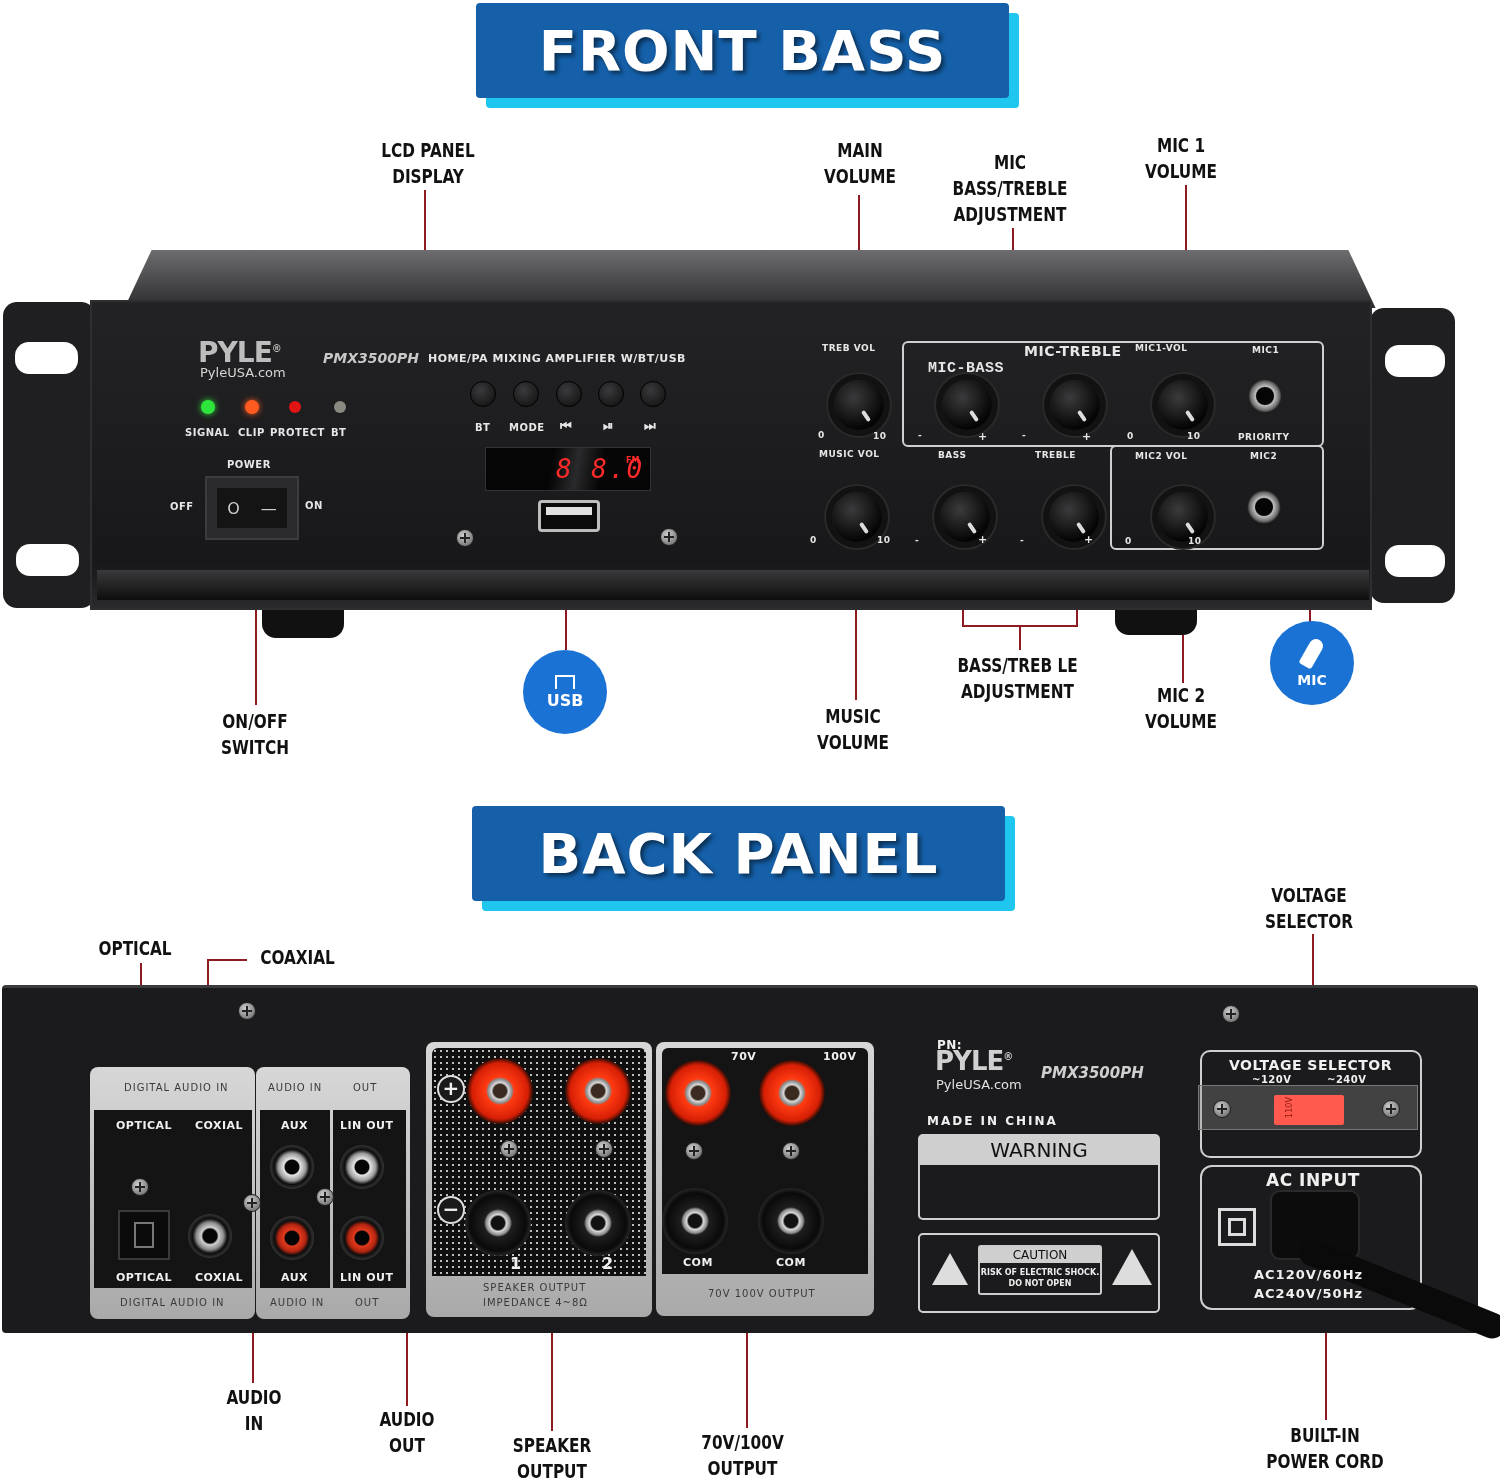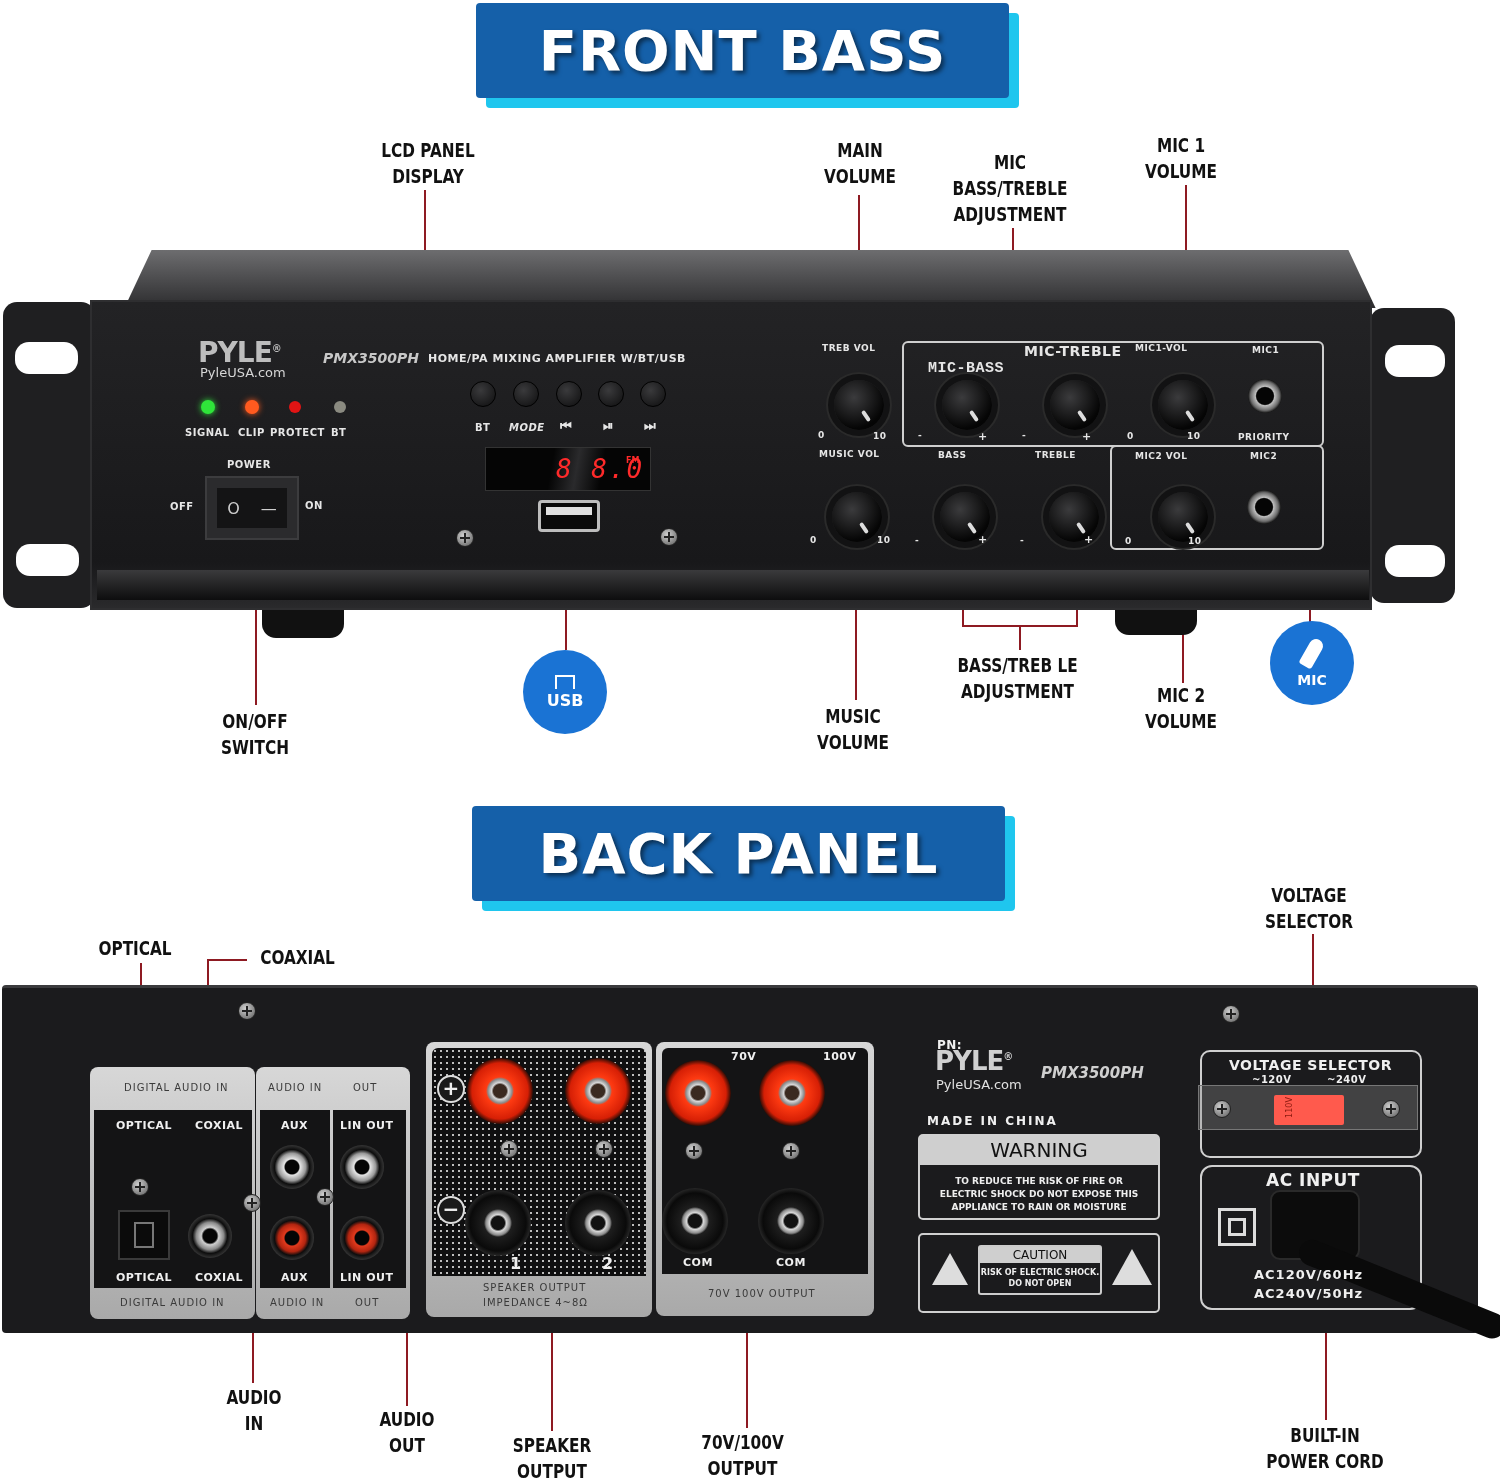--- a/index.html
+++ b/index.html
@@ -124,21 +124,21 @@
       <span>—</span>
     </div>
   </div>
 
   <div class="btn" style="left:470px;top:381px;"></div>
   <div class="btn" style="left:513px;top:381px;"></div>
   <div class="btn" style="left:556px;top:381px;"></div>
   <div class="btn" style="left:598px;top:381px;"></div>
   <div class="btn" style="left:640px;top:381px;"></div>
   <div class="ptxt" style="left:475px;top:422px;">BT</div>
-  <div class="ptxt" style="left:509px;top:422px;font-style:italic;">MODE</div>
+  <div class="ptxt" style="left:509px;top:422px;">MODE</div>
   <div class="ptxt" style="left:560px;top:418px;font-size:13px;">⏮</div>
   <div class="ptxt" style="left:603px;top:418px;font-size:13px;">⏯</div>
   <div class="ptxt" style="left:644px;top:418px;font-size:13px;">⏭</div>
 
   <div class="abs" style="left:485px;top:447px;width:166px;height:44px;background:linear-gradient(100deg,#050505 40%,#2a2a2c 55%,#050505 70%);border:1px solid #333;">
     <span style="position:absolute;left:70px;top:6px;font-family:'DejaVu Sans Mono',monospace;font-size:26px;color:#ff2a2a;letter-spacing:2px;font-style:italic;">8 8.0</span>
     <span style="position:absolute;left:140px;top:8px;font-size:8px;color:#ff2a2a;font-weight:bold;">FM</span>
   </div>
 
   <div class="abs" style="left:538px;top:500px;width:62px;height:32px;background:#0a0a0a;border:3px solid #bdbdbd;border-radius:4px;">
@@ -305,21 +305,20 @@
 <div class="abs" style="left:935px;top:1046px;font-size:26px;font-weight:bold;color:#d0d0d0;letter-spacing:-1px;">
   <span>PYLE</span><sup style="font-size:10px;">®</sup>
 </div>
 <div class="abs" style="left:1041px;top:1064px;font-size:15px;font-weight:bold;font-style:italic;color:#cfcfcf;">PMX3500PH</div>
 <div class="abs" style="left:936px;top:1077px;font-size:13px;color:#e0e0e0;">PyleUSA.com</div>
 <div class="wtxt" style="left:937px;top:1038px;font-size:12px;">PN:</div>
 <div class="wtxt" style="left:927px;top:1114px;font-size:12px;letter-spacing:2px;">MADE IN CHINA</div>
 
 <div class="label-box" style="left:918px;top:1134px;width:242px;height:86px;">
   <div style="background:#cfcfcf;height:29px;text-align:center;font-size:20px;color:#111;line-height:29px;">WARNING</div>
-  <div style="color:#eee;font-size:9px;font-weight:bold;text-align:center;padding:10px 12px 0;line-height:13px;">TO REDUCE THE RISK OF FIRE OR ELECTRIC SHOCK DO NOT EXPOSE THIS APPLIANCE TO RAIN OR MOISTURE</div>
 </div>
 <div class="label-box" style="left:918px;top:1233px;width:242px;height:80px;">
   <div style="position:absolute;left:12px;top:18px;width:0;height:0;border-left:18px solid transparent;border-right:18px solid transparent;border-bottom:32px solid #ddd;"></div>
   <div style="position:absolute;left:192px;top:14px;width:0;height:0;border-left:20px solid transparent;border-right:20px solid transparent;border-bottom:36px solid #ddd;"></div>
   <div style="position:absolute;left:58px;top:10px;width:124px;height:50px;border:2px solid #ccc;border-radius:3px;">
     <div style="background:#cfcfcf;height:16px;text-align:center;font-size:12px;color:#111;line-height:16px;">CAUTION</div>
     <div style="color:#eee;font-size:8px;font-weight:bold;text-align:center;padding-top:4px;line-height:11px;">RISK OF ELECTRIC SHOCK. DO NOT OPEN</div>
   </div>
 </div>
 

